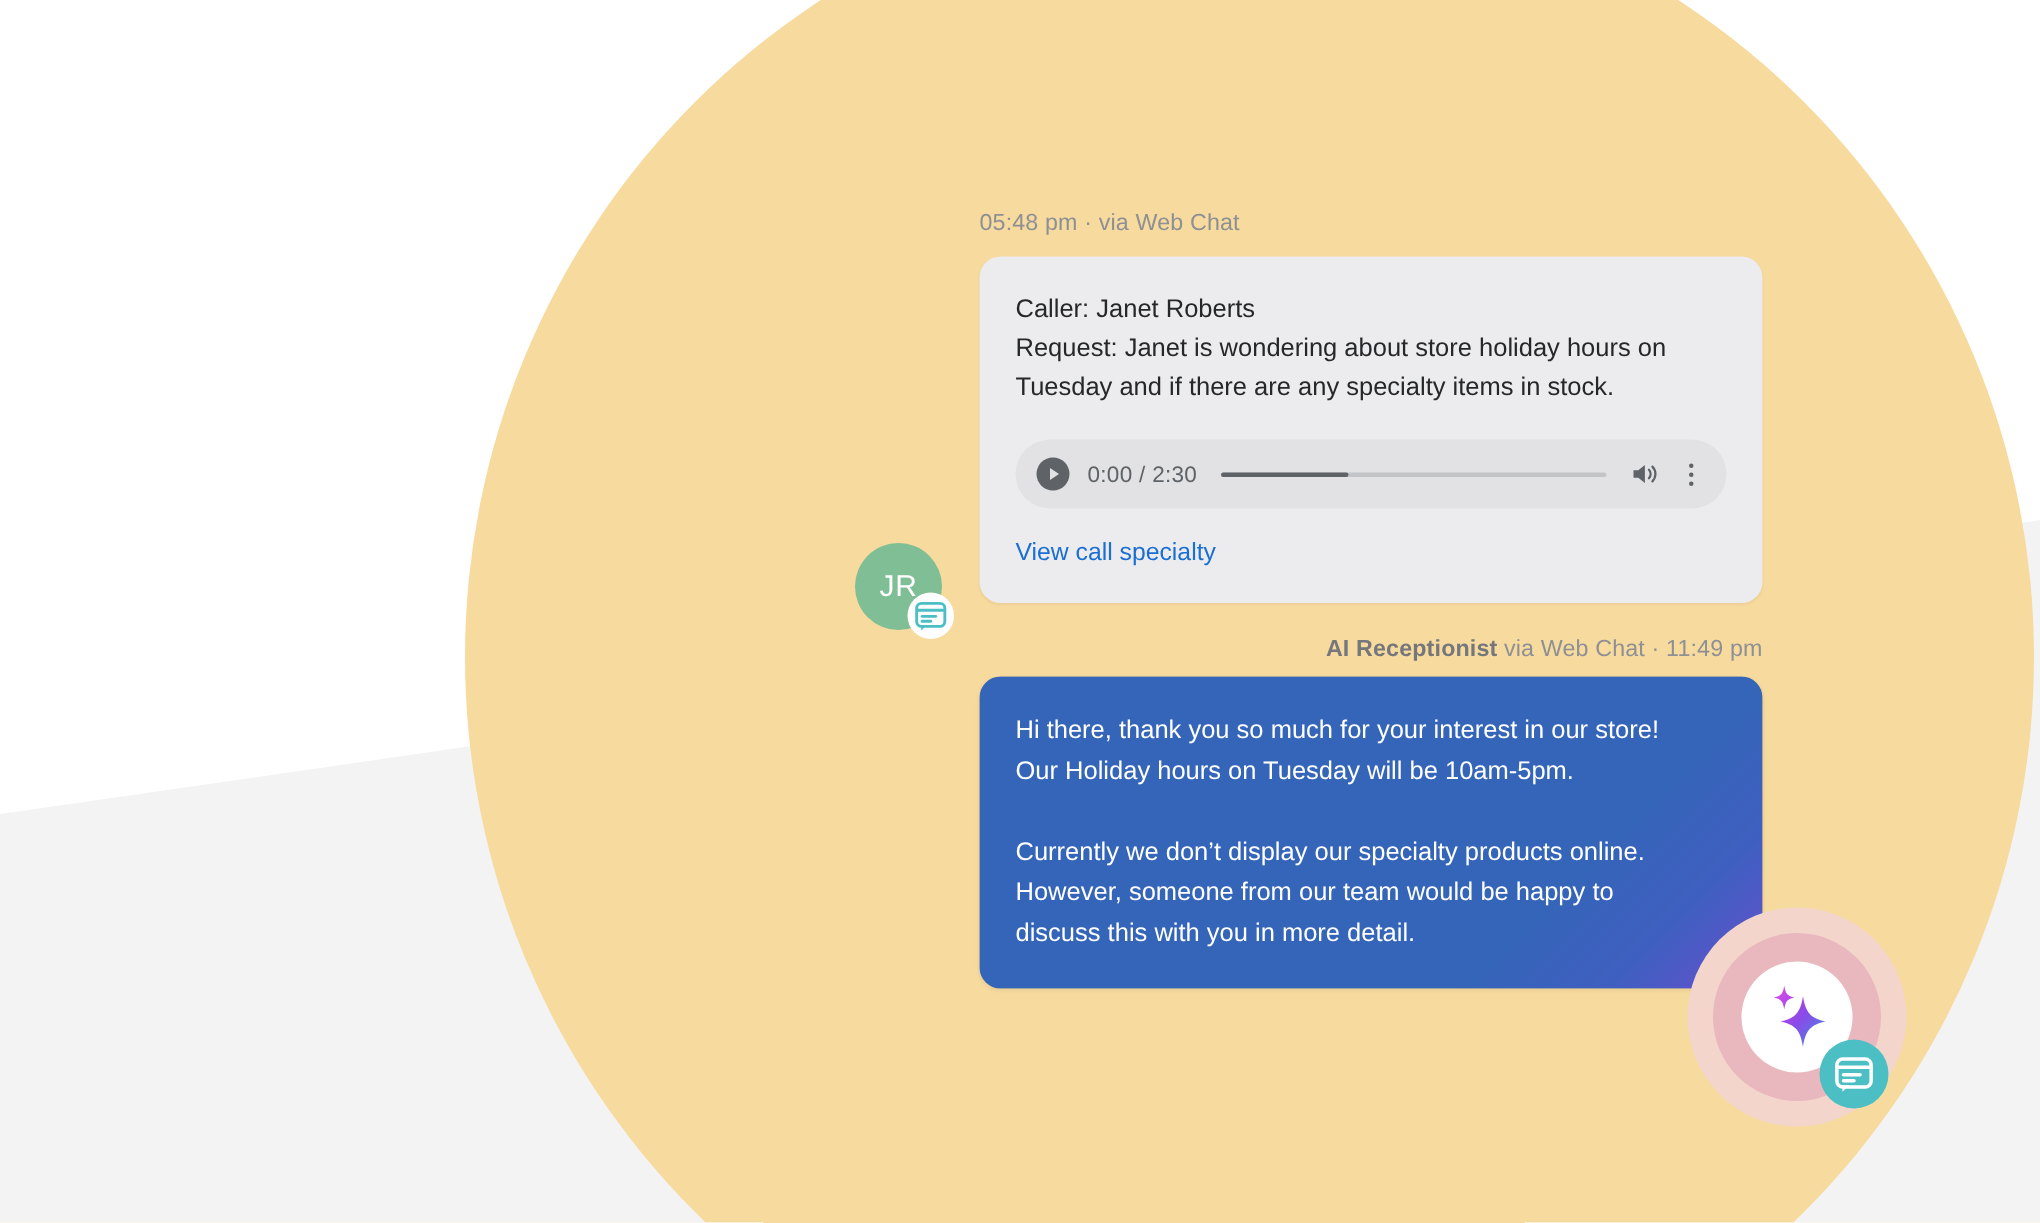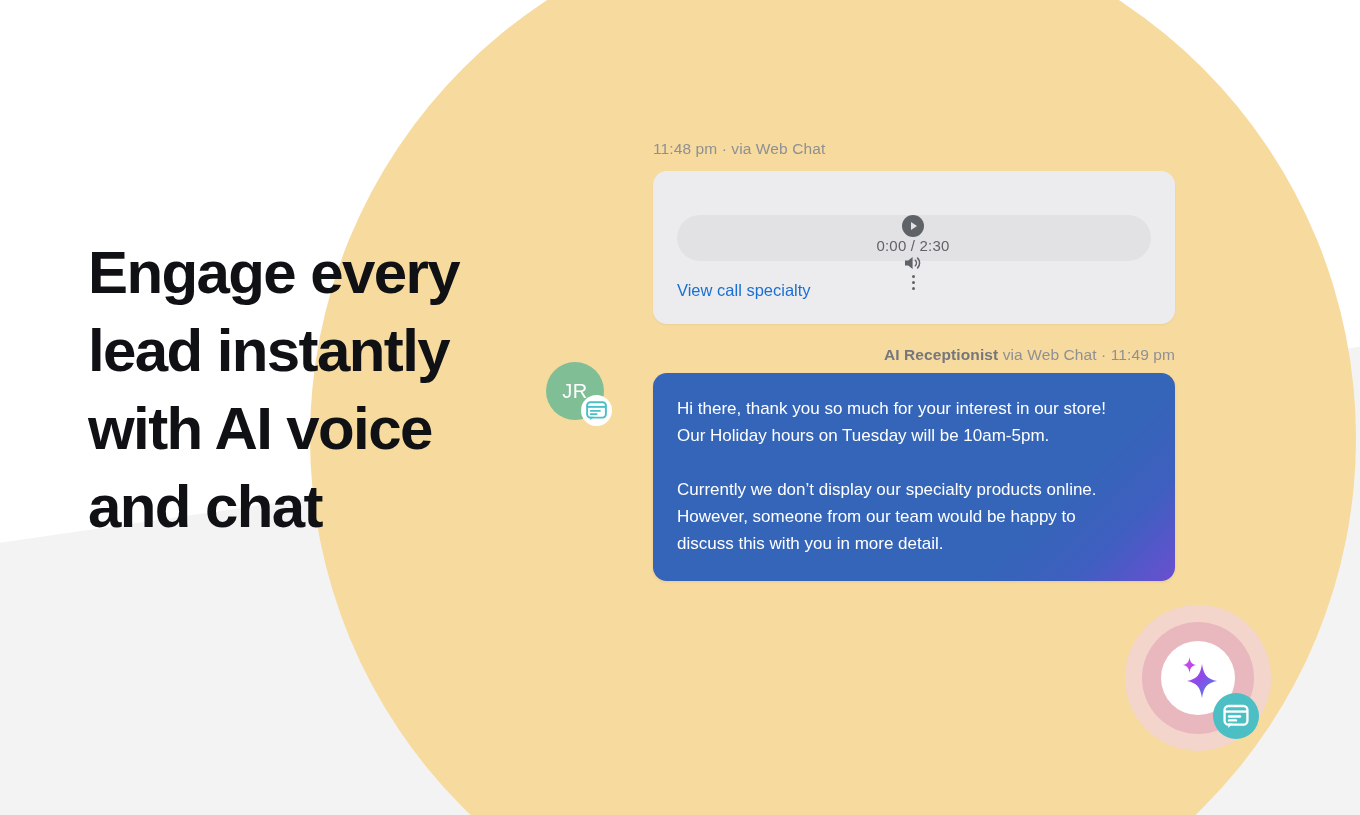--- a/index.html
+++ b/index.html
@@ -89,22 +89,21 @@
 
   
   .audio-player {
     margin-top: 22px;
     height: 46px;
     border-radius: 23px;
     background: #E2E2E4;
     display: flex;
     align-items: center;
     padding: 0 16px 0 14px;
-    gap: 0;
-    flex-direction: column;
+    gap: 12px;
   }
 
   .play-btn {
     width: 22px;
     height: 22px;
     border-radius: 50%;
     background: #5f6368;
     display: flex;
     align-items: center;
     justify-content: center;
@@ -187,21 +186,21 @@
     line-height: 27px;
     color: #ffffff;
     white-space: pre-line;
   }
 
   .spacer-out { height: 22px; }
 
   
   .caller-avatar {
     position: absolute;
-    left: 546px;
+    left: 570px;
     top: 362px;
     width: 58px;
     height: 58px;
   }
   .caller-avatar .circle {
     position: absolute;
     inset: 0;
     border-radius: 50%;
     background: #80BE96;
     display: flex;
@@ -286,30 +285,28 @@
 </head>
 <body>
 
 <div id="stage">
 
   <div class="bg-layer">
     <div class="gray-band"></div>
     <div class="yellow-circle"></div>
   </div>
 
-  <h1 class="headline">Engage every
-lead instantly
-with AI voice
-and chat</h1>
 
   <div class="conversation">
 
-    <div class="msg-meta">11:48 pm · via Web Chat</div>
+    <div class="msg-meta">05:48 pm · via Web Chat</div>
 
     <div class="bubble-in">
+      <div class="bubble-in-text">Caller: Janet Roberts
+Request: Janet is wondering about store holiday hours on Tuesday and if there are any specialty items in stock.</div>
 
       <div class="audio-player">
         <div class="play-btn">
           <span class="tri"></span>
         </div>
         <div class="audio-time">0:00 / 2:30</div>
         <div class="audio-track">
           <div class="filled"></div>
         </div>
         <div class="vol-icon">

